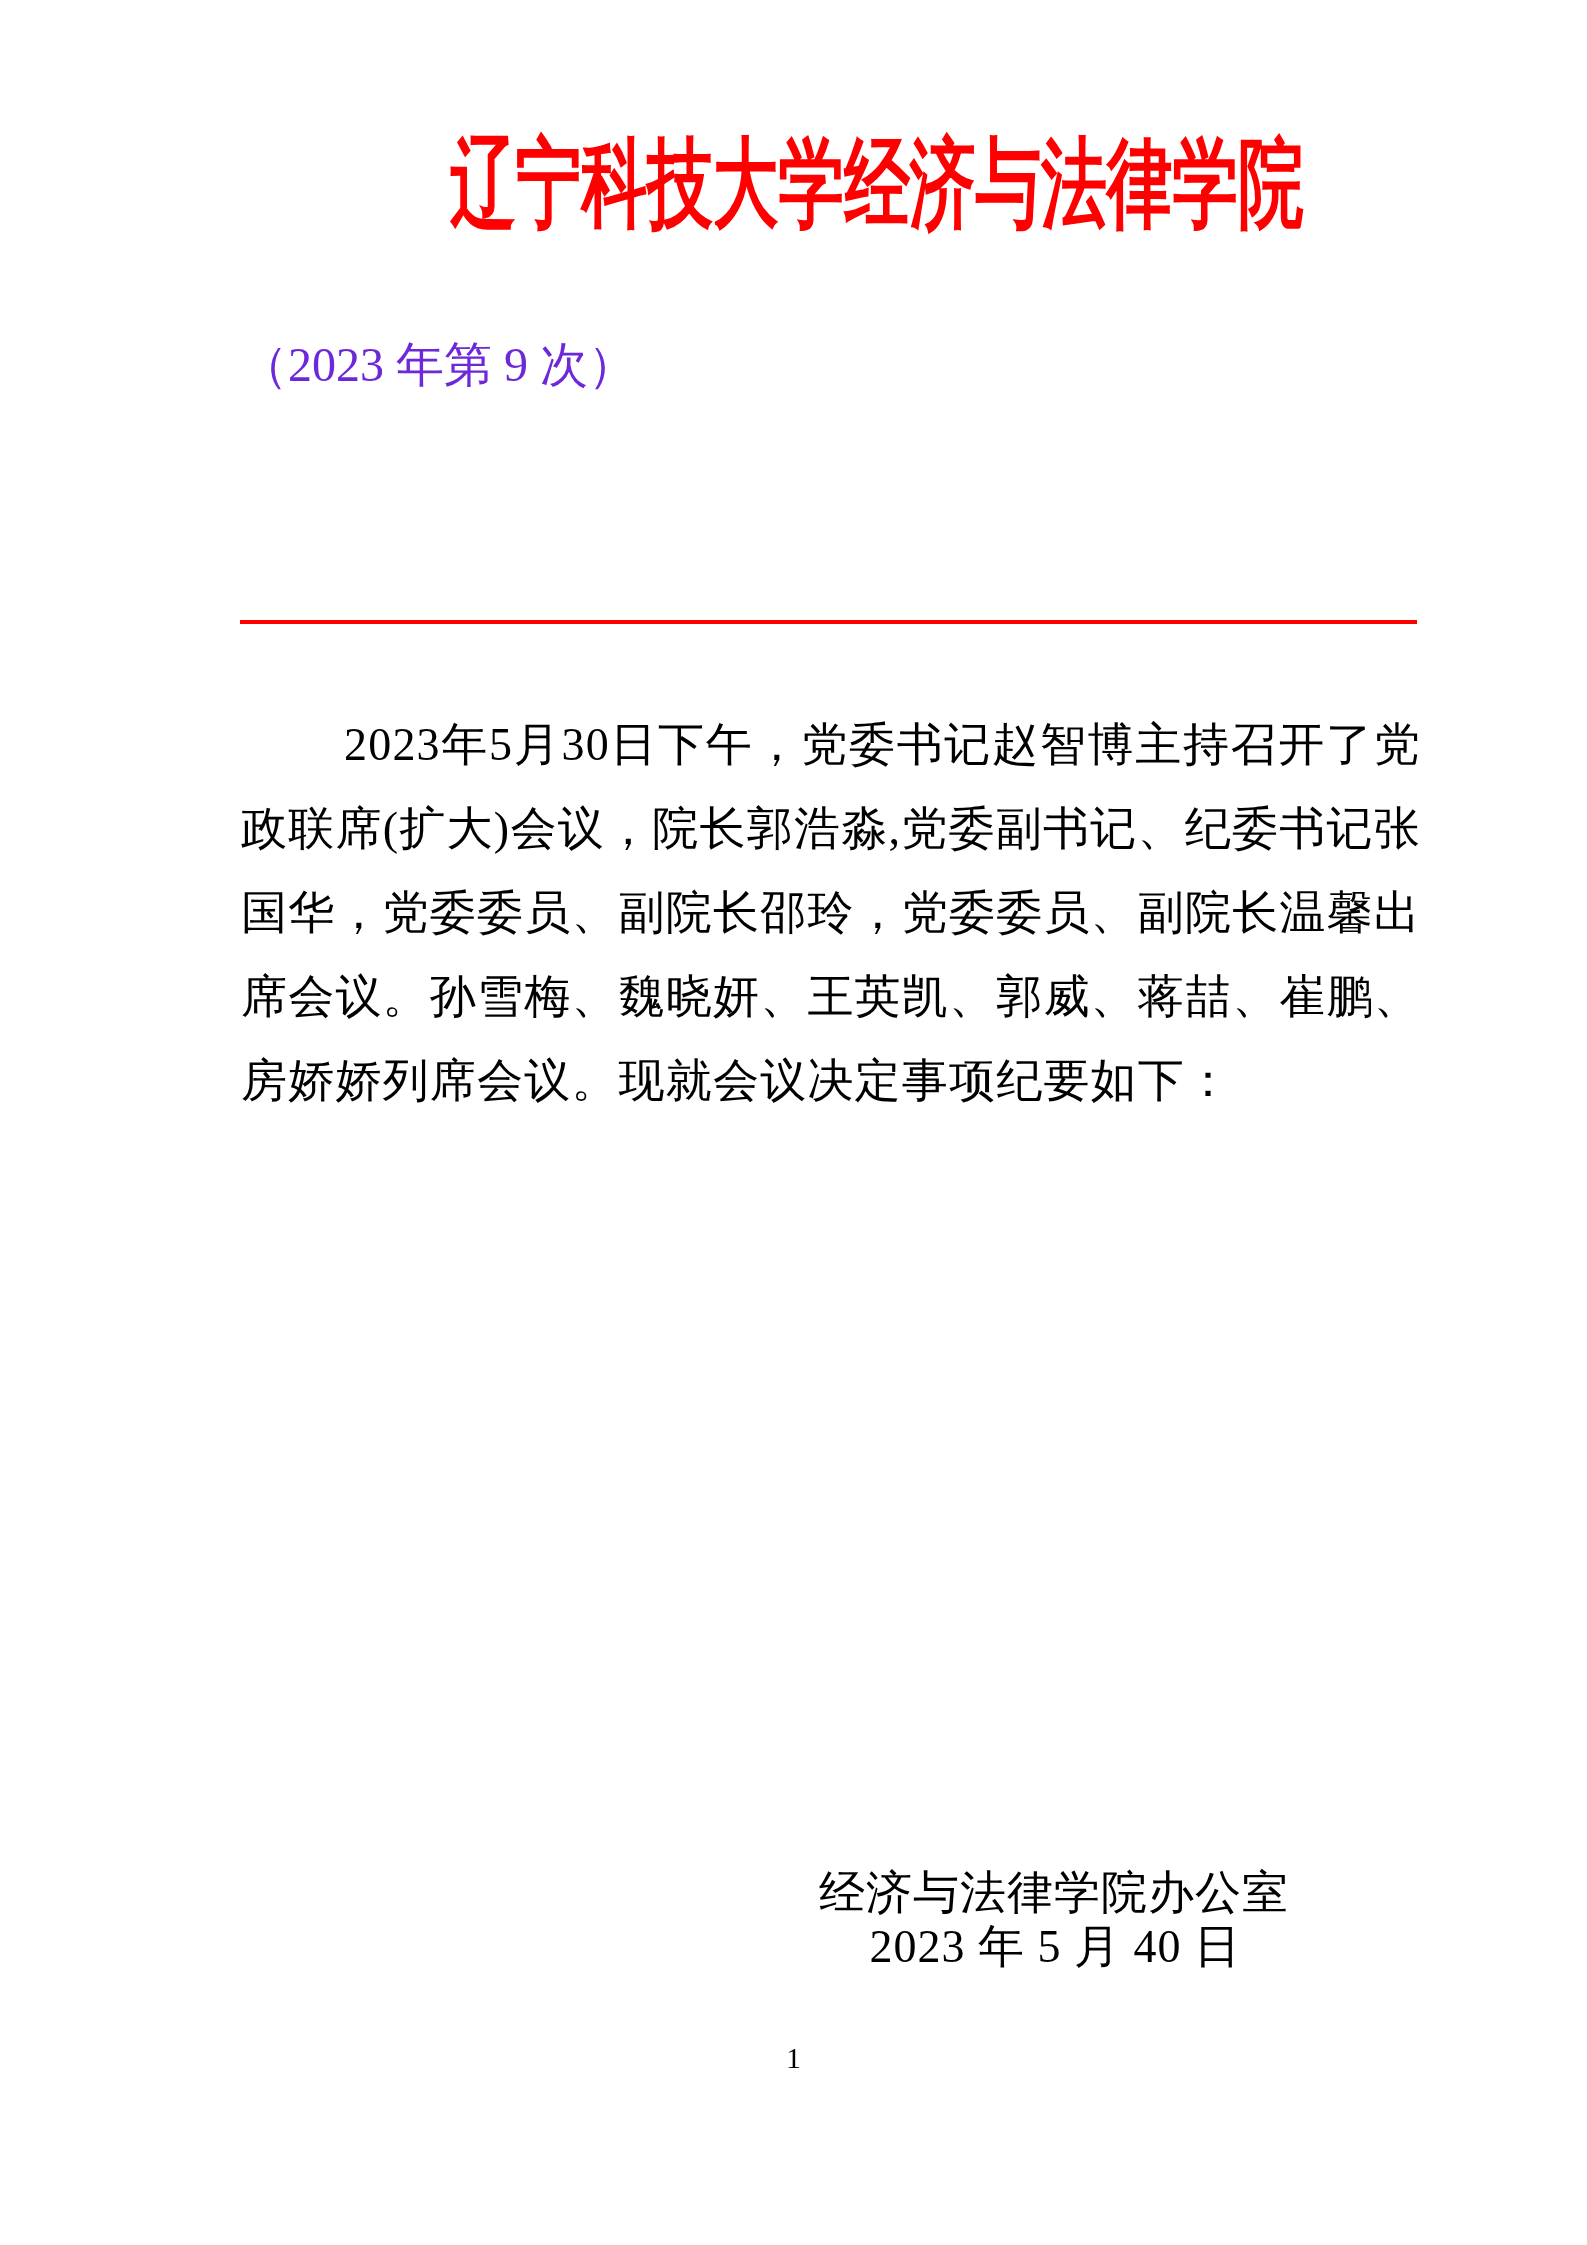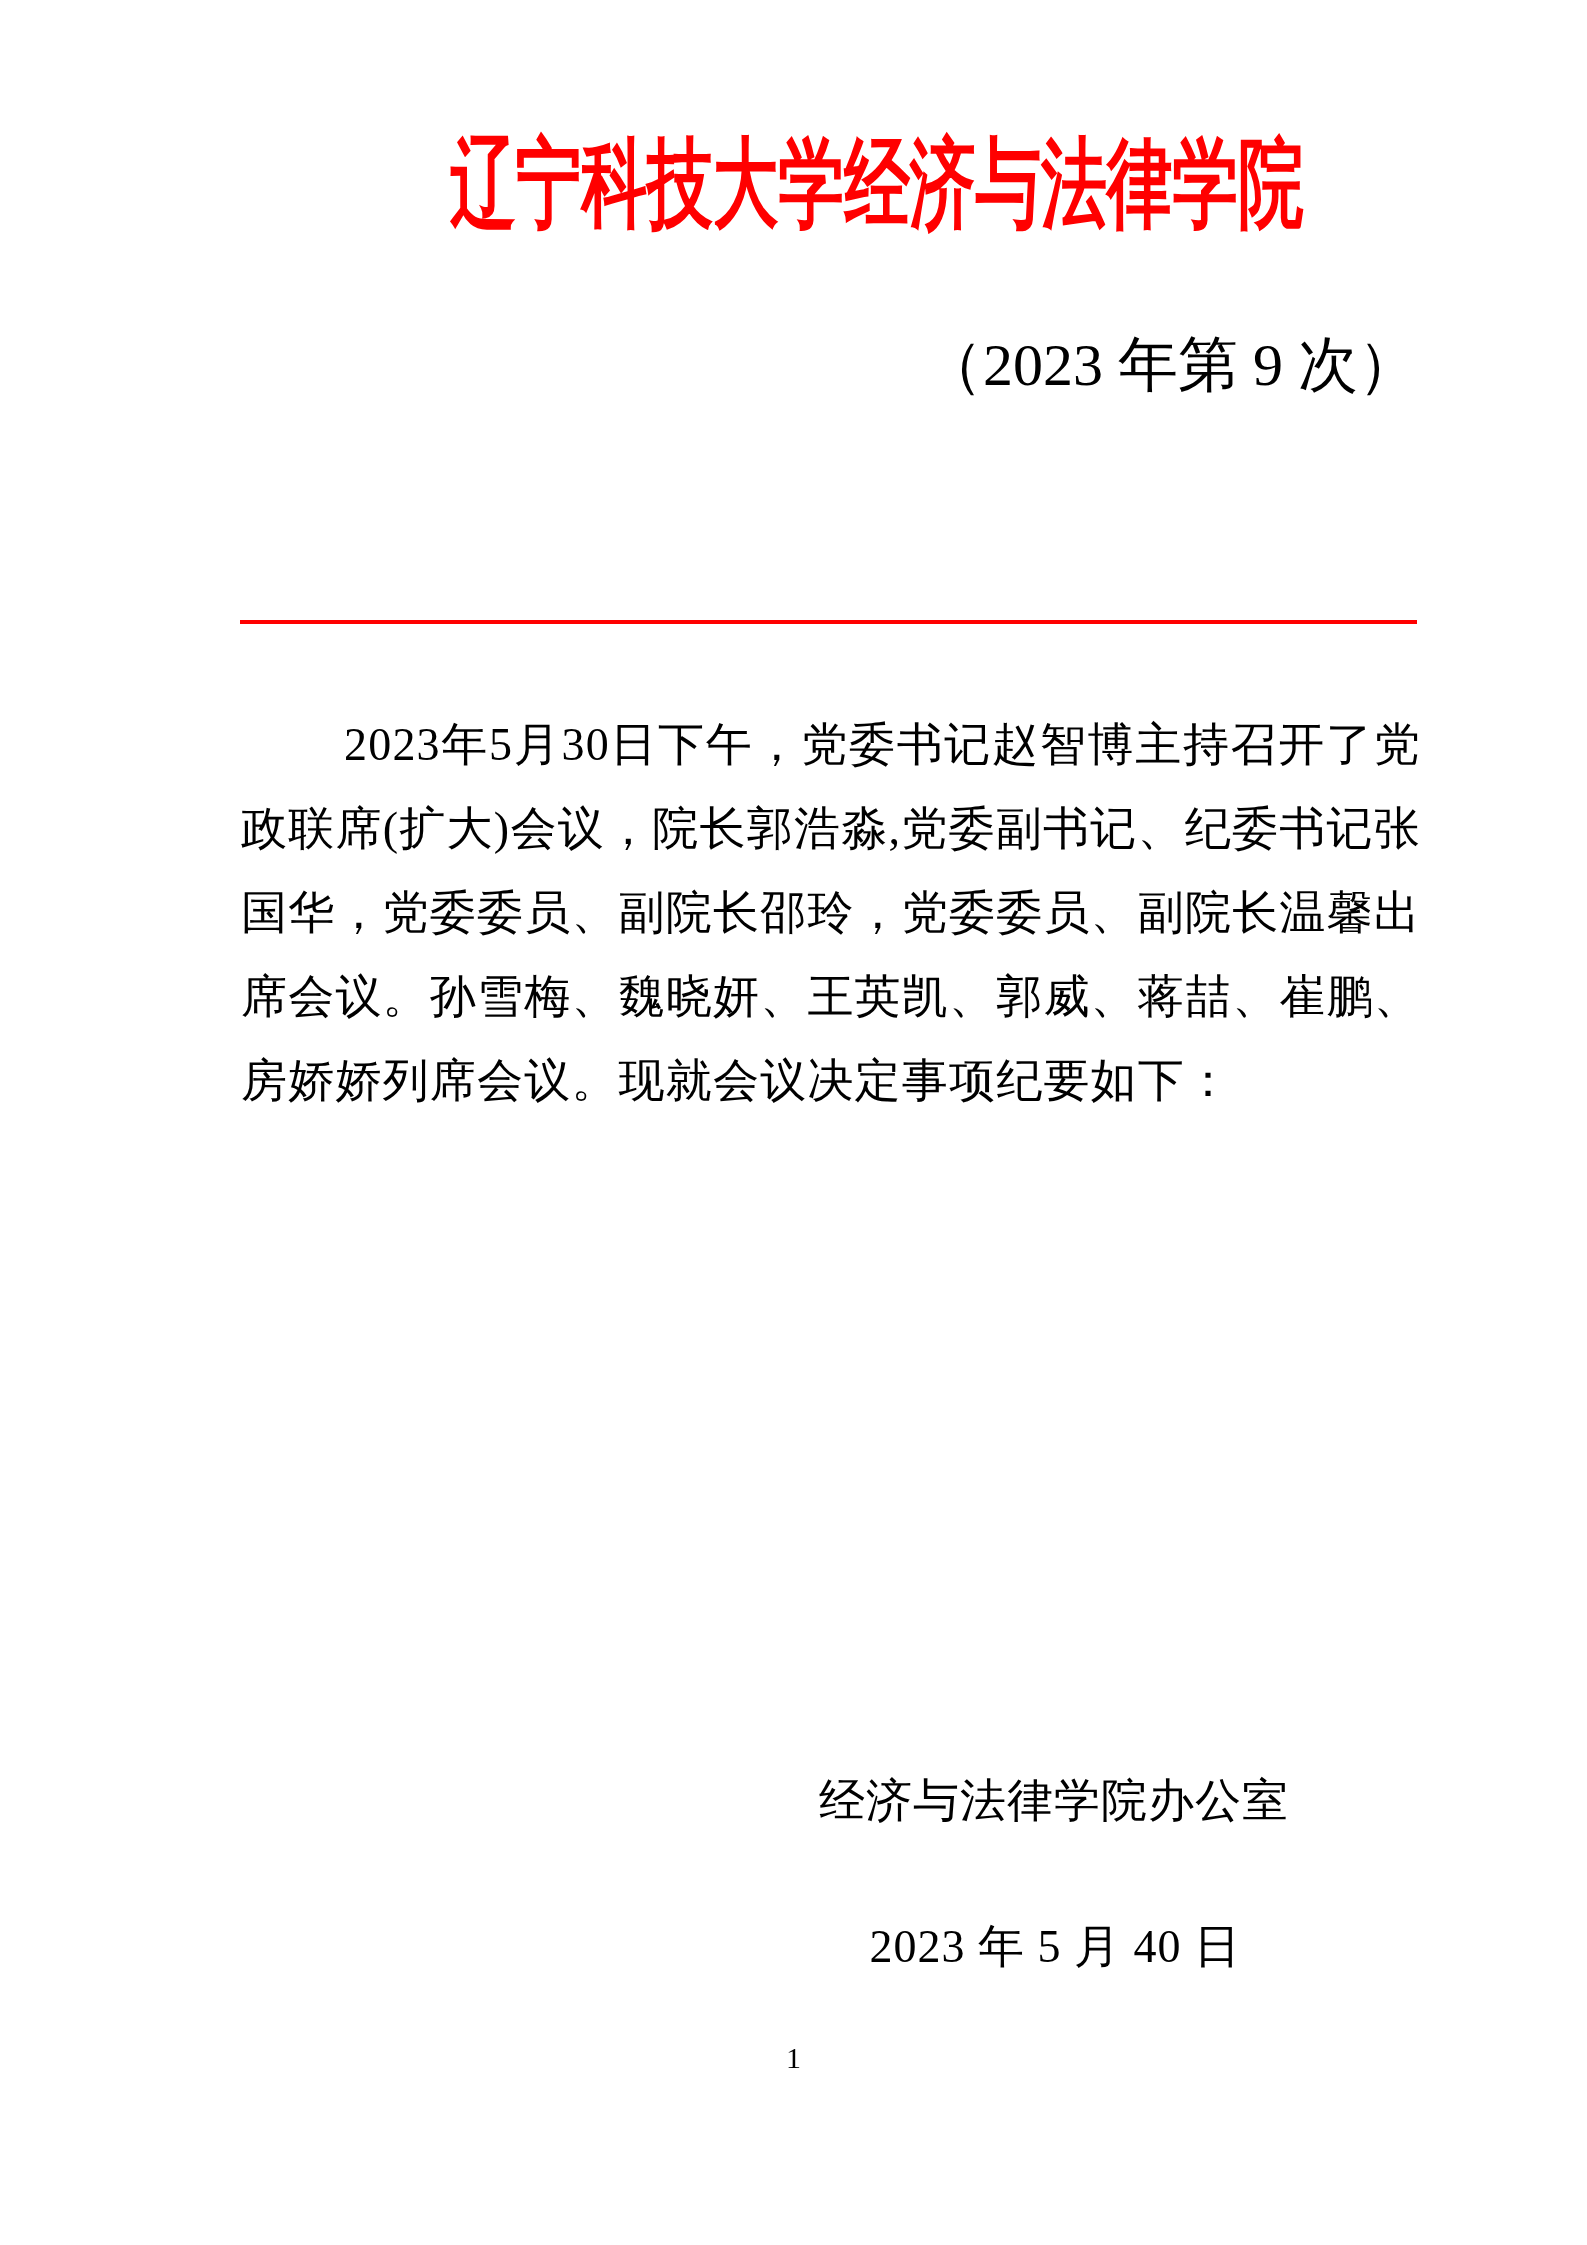--- a/index.html
+++ b/index.html
@@ -47,24 +47,24 @@
     color: #ff0000;
     transform: scaleY(1.22);
     transform-origin: center top;
     white-space: nowrap;
   }
   .subtitle {
     position: absolute;
     top: 334px;
     left: 240px;
     width: 1178px;
-    text-align: right;
-    font-size: 60px;
+    text-align: left;
+    font-size: 48px;
     line-height: 62px;
-    color: #000000;
+    color: #6d28d9;
     white-space: nowrap;
   }
   .red-rule {
     position: absolute;
     top: 620px;
     left: 240px;
     width: 1177px;
     height: 4px;
     background: #ff0000;
   }
@@ -88,21 +88,21 @@
   .signature-line {
     position: absolute;
     left: 241px;
     width: 1176px;
     font-size: 46px;
     line-height: 80px;
     letter-spacing: 1px;
     text-align: right;
     white-space: nowrap;
   }
-  .sig-office { top: 1761px; padding-right: 128px; box-sizing: border-box; text-align: right; }
+  .sig-office { top: 1853px; padding-right: 128px; box-sizing: border-box; text-align: right; }
   .sig-date   { top: 1907px; padding-right: 176px; box-sizing: border-box; }
   
   .page-number {
     position: absolute;
     top: 2040px;
     left: 0;
     width: 1587px;
     text-align: center;
     font-size: 30px;
     line-height: 36px;

